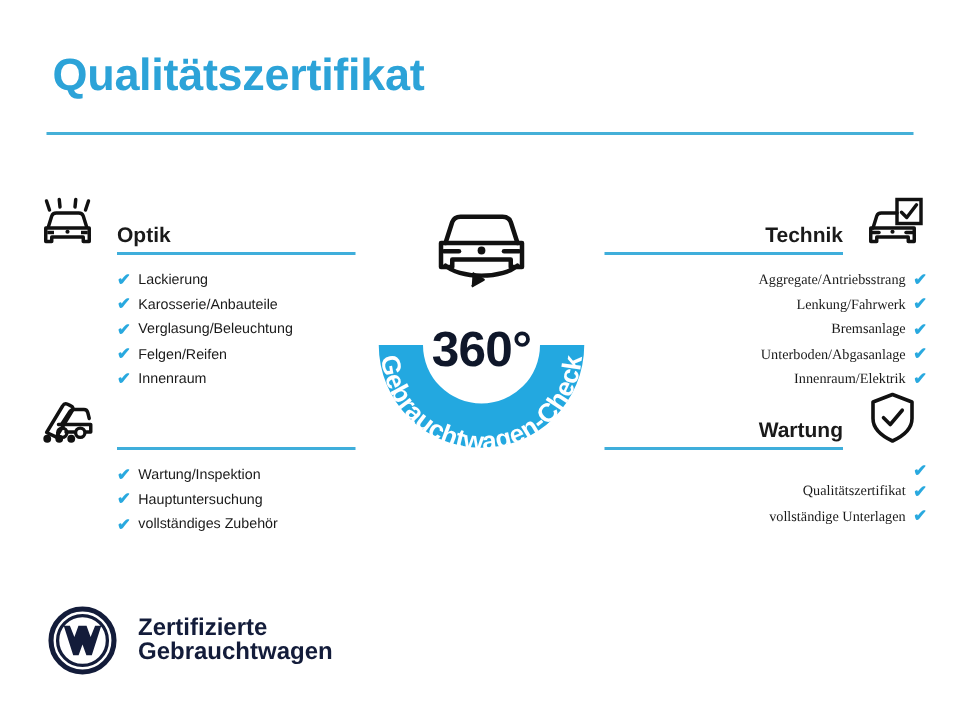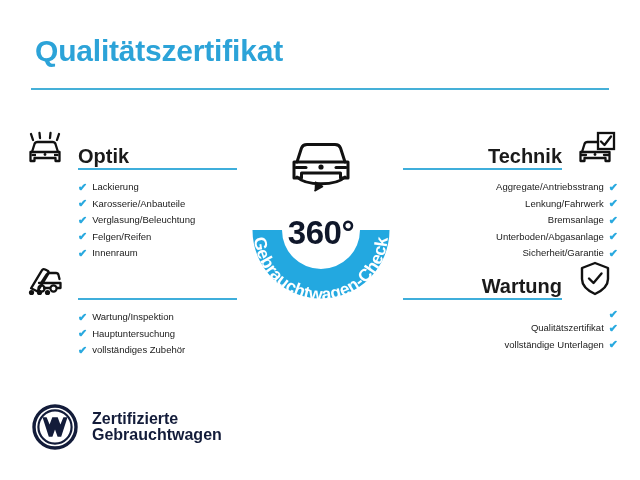--- a/index.html
+++ b/index.html
@@ -72,21 +72,21 @@
     justify-content: flex-end;
     height: 42px;
     padding-left: 10px;
   }
   .sec-head.right .sec-titlewrap {
     padding-left: 0;
     padding-right: 10px;
     align-items: flex-end;
   }
   .sec-title {
-    font-size: 20px;
+    font-size: 14px;
     font-weight: bold;
     color: #1a1a1a;
     line-height: 17px;
     padding-bottom: 3px;
   }
   .sec-rule {
     height: 2px;
     background: #3FAEDB;
     width: 100%;
   }
@@ -98,21 +98,21 @@
   }
   .sec-list li {
     display: flex;
     align-items: center;
     font-size: 9.5px;
     line-height: 16.5px;
     color: #1a1a1a;
     white-space: nowrap;
   }
   .sec-list.left li { padding-left: 56px; }
-  .sec-list.right li { justify-content: flex-end; padding-right: 0px; }
+  .sec-list.right li { justify-content: flex-end; padding-right: 0px; font-family: Liberation Serif, serif; }
 
   .ck {
     color: #29A9DF;
     font-size: 11px;
     font-weight: bold;
     line-height: 1;
     display: inline-block;
   }
   .sec-list.left .ck { margin-right: 5px; }
   .sec-list.right .ck { margin-left: 5px; }
@@ -280,21 +280,21 @@
       </li>
       <li>
         <span>Bremsanlage</span>
         <span class="ck">✔</span>
       </li>
       <li>
         <span>Unterboden/Abgasanlage</span>
         <span class="ck">✔</span>
       </li>
       <li>
-        <span>Sicherheit/Garantie</span>
+        <span>Innenraum/Elektrik</span>
         <span class="ck">✔</span>
       </li>
     </ul>
   </div>
 
   <div class="section sec-garantie">
     <div class="sec-head right">
       <div class="sec-icon">
         <svg width="42" height="38" viewBox="0 0 42 38">
           <path d="M21 3 L34 8 L34 19 Q34 28 21 34 Q8 28 8 19 L8 8 Z" fill="none" stroke="#111" stroke-width="2.4" stroke-linejoin="round"></path>

